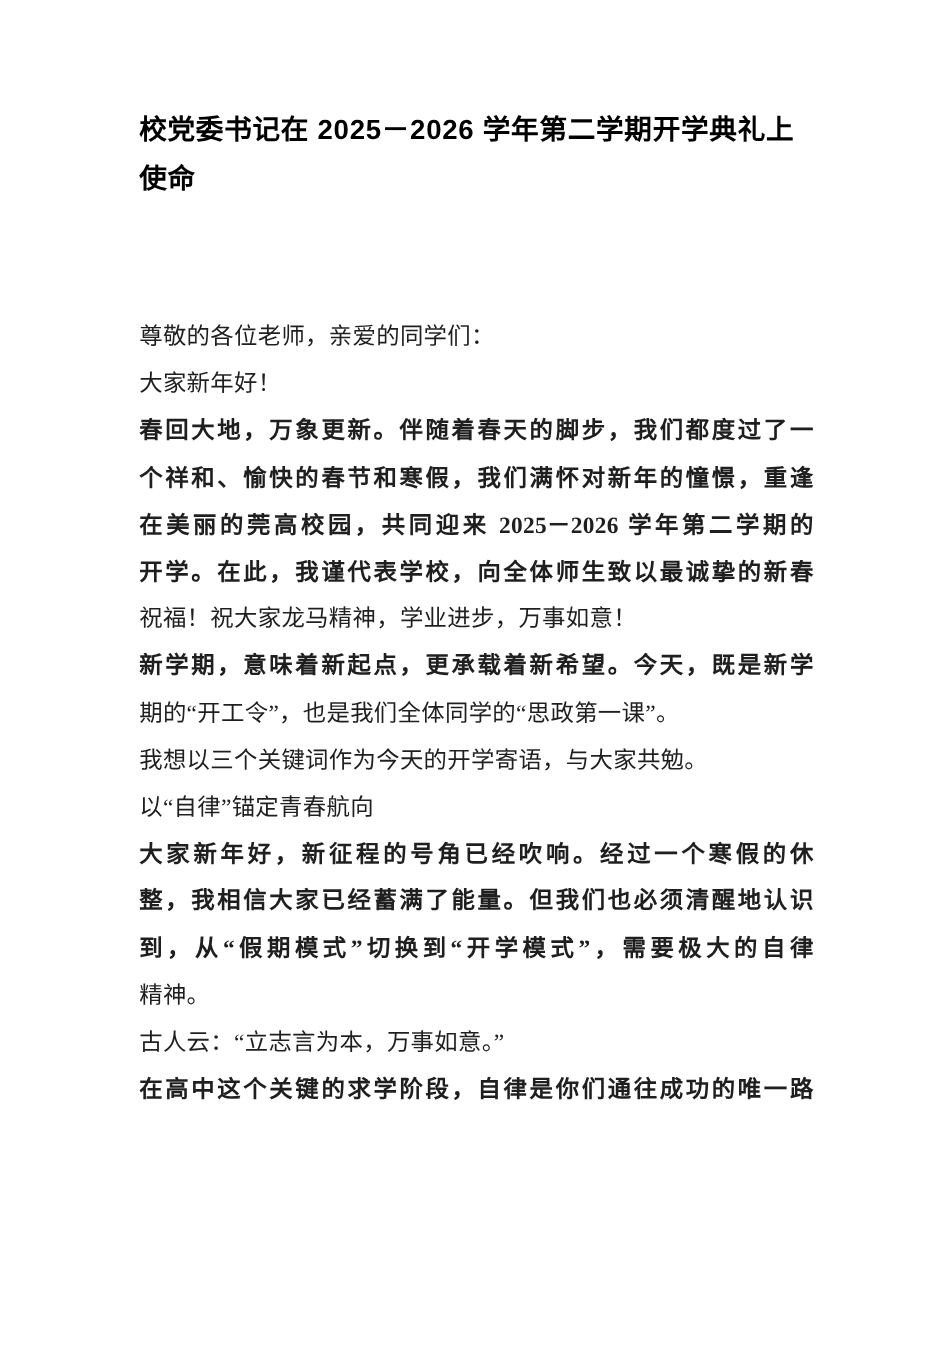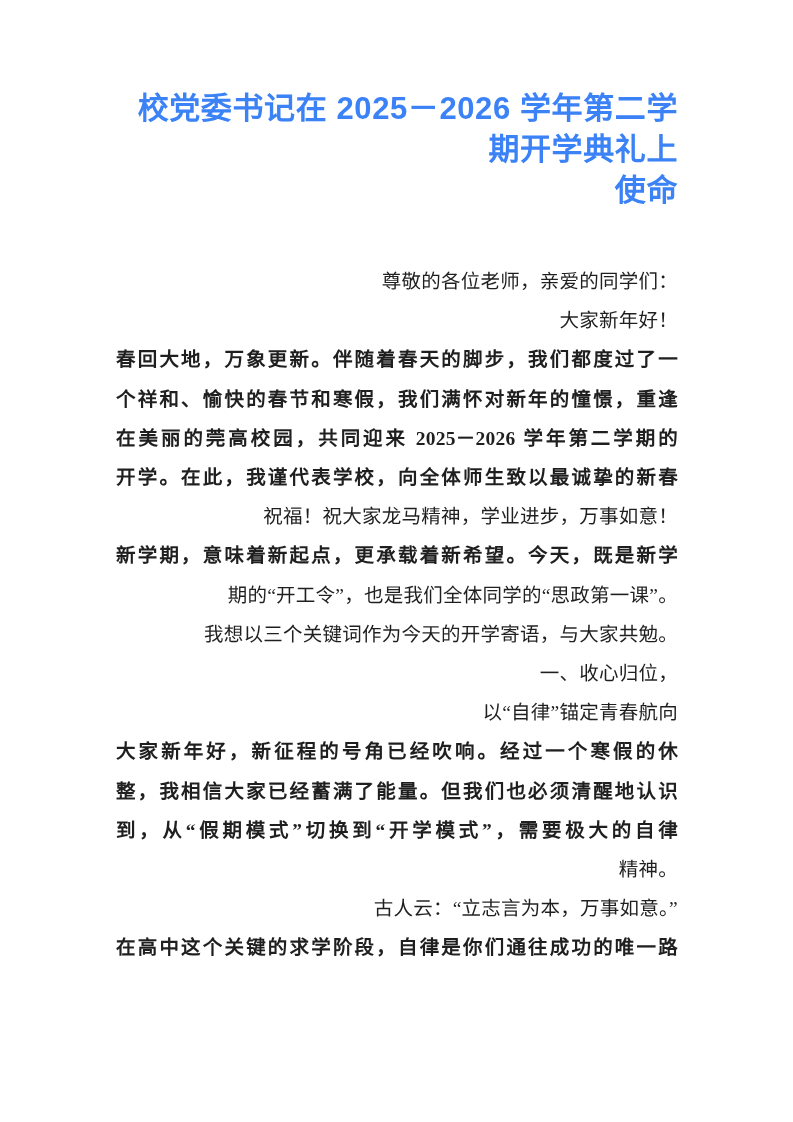--- a/index.html
+++ b/index.html
@@ -25,46 +25,46 @@
     height: 1122px;
     background: #ffffff;
   }
 
   
   .doc-title {
     position: absolute;
     left: 116px;
     top: 88px;
     width: 562px;
-    text-align: right;
+    text-align: left;
     font-family: "Liberation Sans", "DejaVu Sans", sans-serif;
     font-weight: 700;
-    font-size: 31px;
+    font-size: 23px;
     line-height: 41px;
     letter-spacing: 0.6px;
-    color: #3b82f6;
+    color: #000000;
     word-break: break-all;
   }
 
   
   .doc-body {
     position: absolute;
     left: 116px;
     top: 262px;
     width: 562px;
   }
 
   .body-line {
     font-size: 19.5px;
     line-height: 39.2px;
     letter-spacing: 0.25px;
     color: #1f1f1f;
     white-space: pre-wrap;
     word-break: break-all;
-    text-align: right;
+    text-align: left;
   }
 
   
   .body-line.justify {
     text-align: justify;
     text-align-last: justify;
     font-weight: bold;
   }
 </style>
 </head>
@@ -81,21 +81,20 @@
       <div class="body-line">尊敬的各位老师，亲爱的同学们：</div>
       <div class="body-line">大家新年好！</div>
       <div class="body-line justify">春回大地，万象更新。伴随着春天的脚步，我们都度过了一</div>
       <div class="body-line justify">个祥和、愉快的春节和寒假，我们满怀对新年的憧憬，重逢</div>
       <div class="body-line justify">在美丽的莞高校园，共同迎来 2025－2026 学年第二学期的</div>
       <div class="body-line justify">开学。在此，我谨代表学校，向全体师生致以最诚挚的新春</div>
       <div class="body-line">祝福！祝大家龙马精神，学业进步，万事如意！</div>
       <div class="body-line justify">新学期，意味着新起点，更承载着新希望。今天，既是新学</div>
       <div class="body-line">期的“开工令”，也是我们全体同学的“思政第一课”。</div>
       <div class="body-line">我想以三个关键词作为今天的开学寄语，与大家共勉。</div>
-      <div class="body-line">一、收心归位，</div>
       <div class="body-line">以“自律”锚定青春航向</div>
       <div class="body-line justify">大家新年好，新征程的号角已经吹响。经过一个寒假的休</div>
       <div class="body-line justify">整，我相信大家已经蓄满了能量。但我们也必须清醒地认识</div>
       <div class="body-line justify">到，从“假期模式”切换到“开学模式”，需要极大的自律</div>
       <div class="body-line">精神。</div>
       <div class="body-line">古人云：“立志言为本，万事如意。”</div>
       <div class="body-line justify">在高中这个关键的求学阶段，自律是你们通往成功的唯一路</div>
     </div>
 
 </div>

